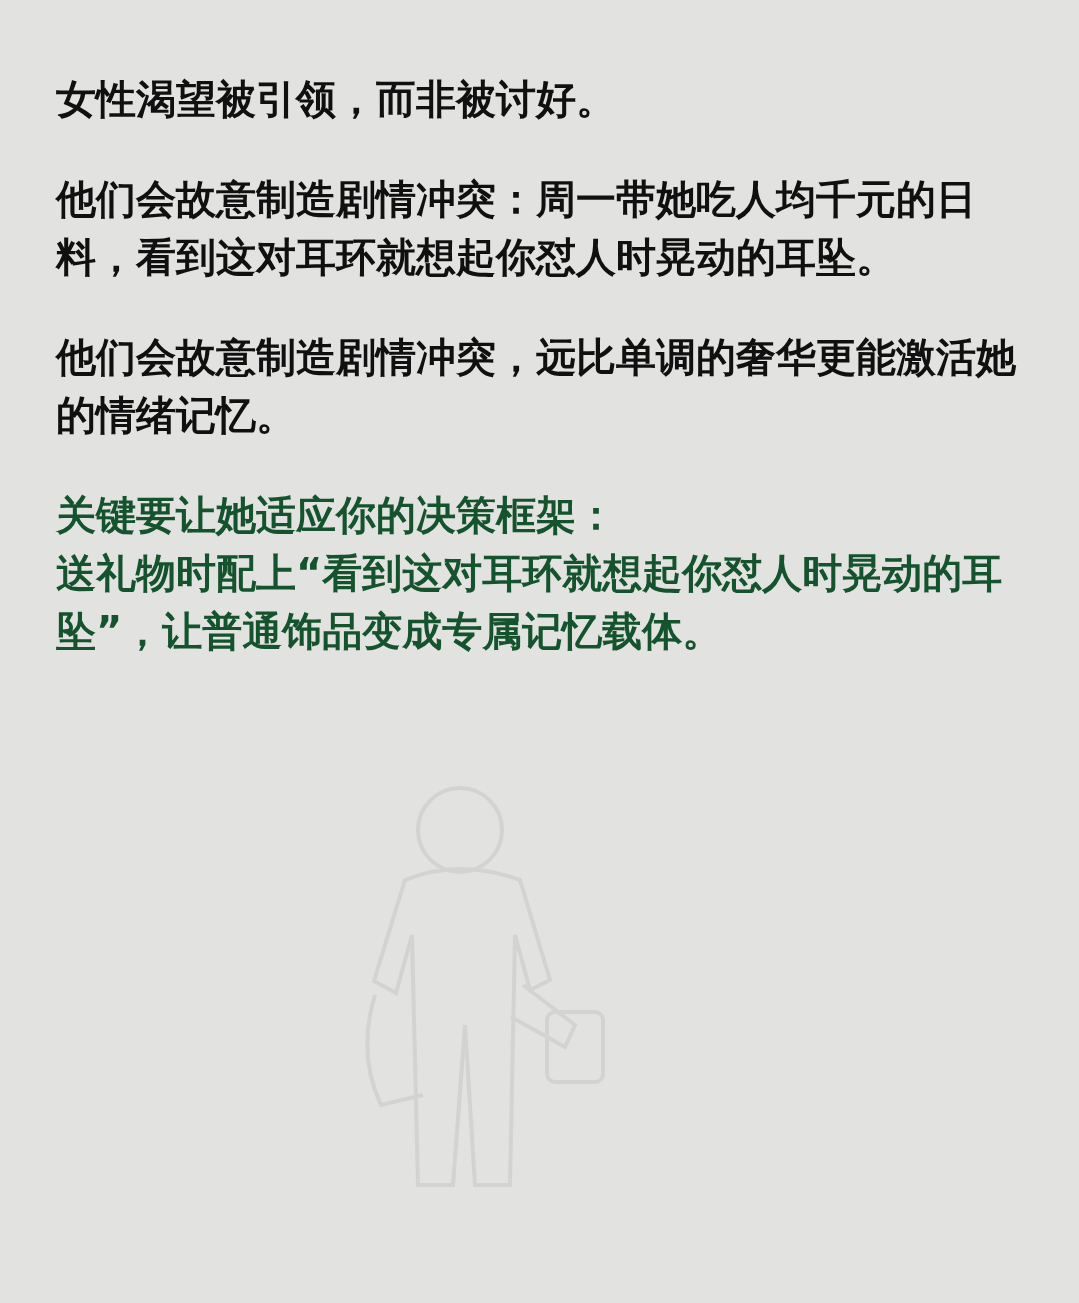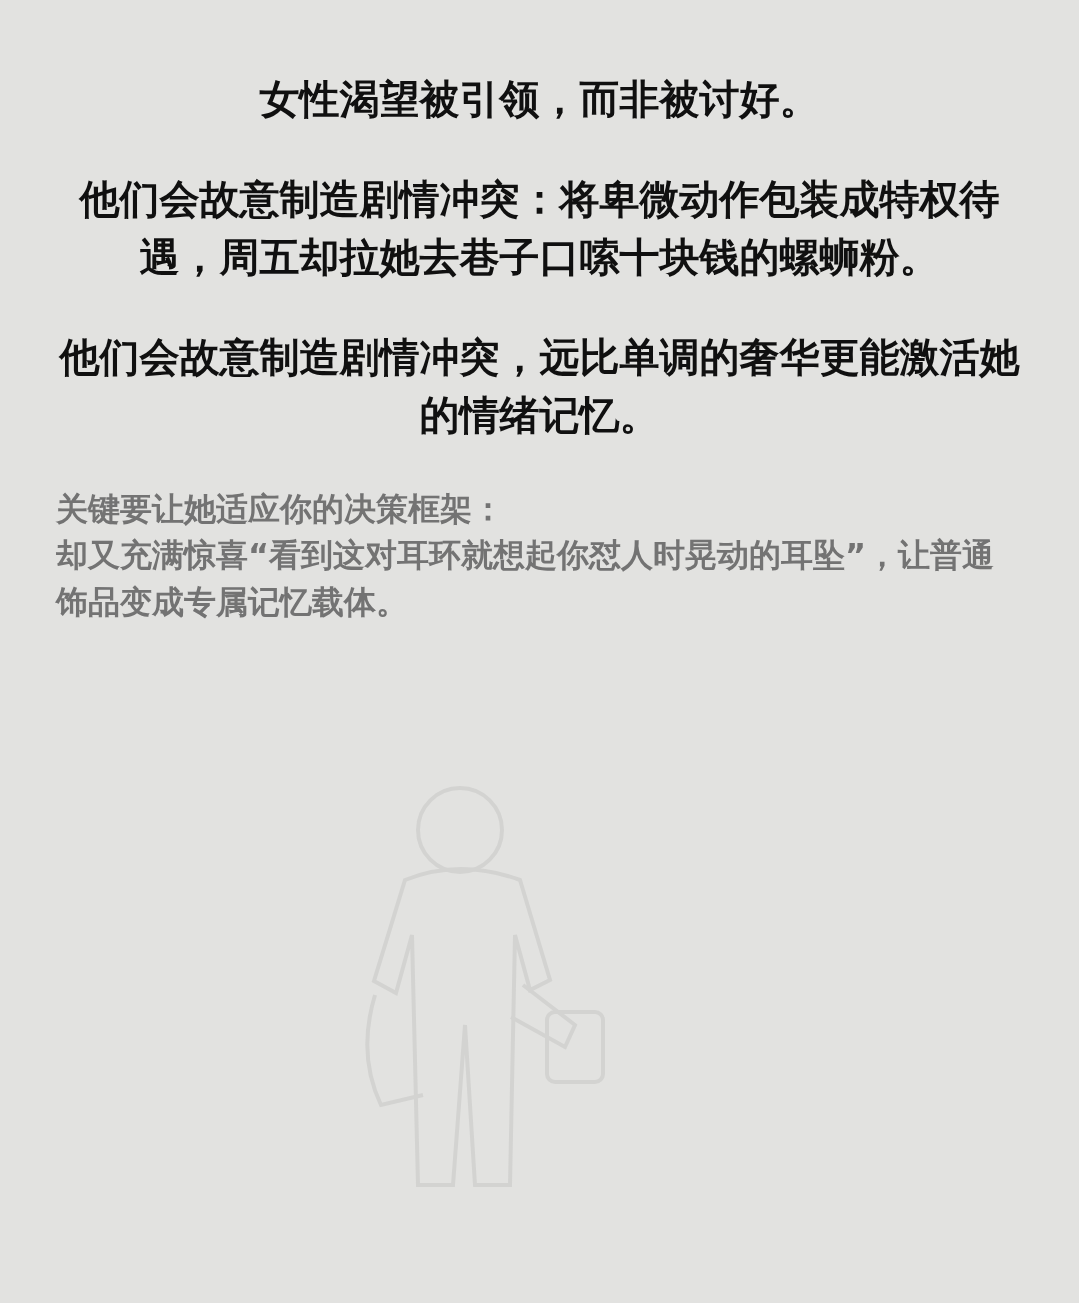--- a/index.html
+++ b/index.html
@@ -43,30 +43,29 @@
     margin: 0 0 44px 0;
   }
 
   .para {
     color: #101010;
     font-size: 40px;
     font-weight: bold;
     line-height: 1.45;
     margin: 0 0 42px 0;
     letter-spacing: 0px;
-    text-align: center;
   }
 
   .block {
     margin-bottom: 42px;
   }
 
   .block .line {
-    color: #737373;
-    font-size: 32px;
+    color: #14532d;
+    font-size: 40px;
     font-weight: bold;
     line-height: 1.45;
     margin: 0;
   }
 </style>
 </head>
 <body style="background: rgb(226, 226, 224);">
 
 <svg class="watermark" viewBox="0 0 420 540" xmlns="http://www.w3.org/2000/svg" aria-hidden="true">
   <g fill="none" stroke="#555" stroke-width="4">
@@ -77,25 +76,25 @@
     <rect x="292" y="252" width="56" height="70" rx="8"></rect>
   </g>
 </svg>
 
 <div class="page">
 
 
   <p class="para">女性渴望被引领，而非被讨好。</p>
 
 
-  <p class="para">他们会故意制造剧情冲突：将卑微动作包装成特权待遇，周五却拉她去巷子口嗦十块钱的螺蛳粉。</p>
+  <p class="para">他们会故意制造剧情冲突：周一带她吃人均千元的日料，看到这对耳环就想起你怼人时晃动的耳坠。</p>
 
   <p class="para">他们会故意制造剧情冲突，远比单调的奢华更能激活她的情绪记忆。</p>
 
   <div class="block">
     <p class="line">关键要让她适应你的决策框架：</p>
-    <p class="line">却又充满惊喜“看到这对耳环就想起你怼人时晃动的耳坠”，让普通饰品变成专属记忆载体。</p>
+    <p class="line">送礼物时配上“看到这对耳环就想起你怼人时晃动的耳坠”，让普通饰品变成专属记忆载体。</p>
   </div>
 
   <div class="block">
   </div>
 
 </div>
 
 </body></html>

